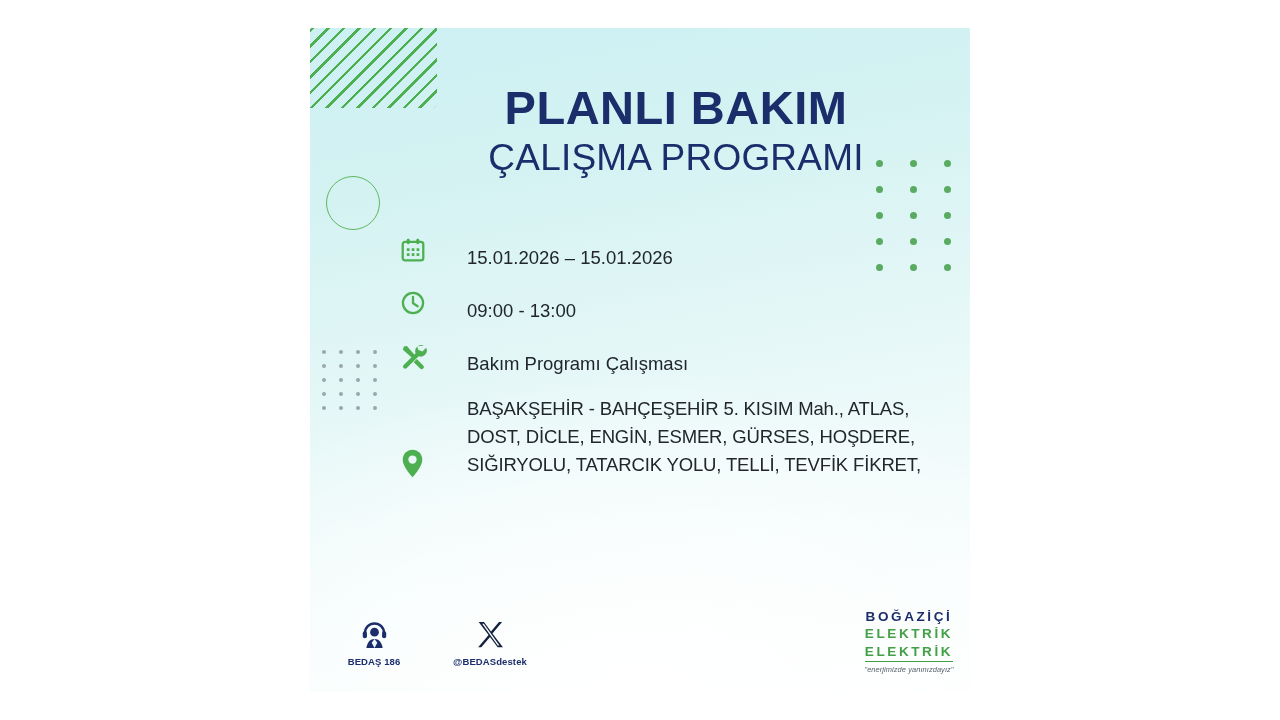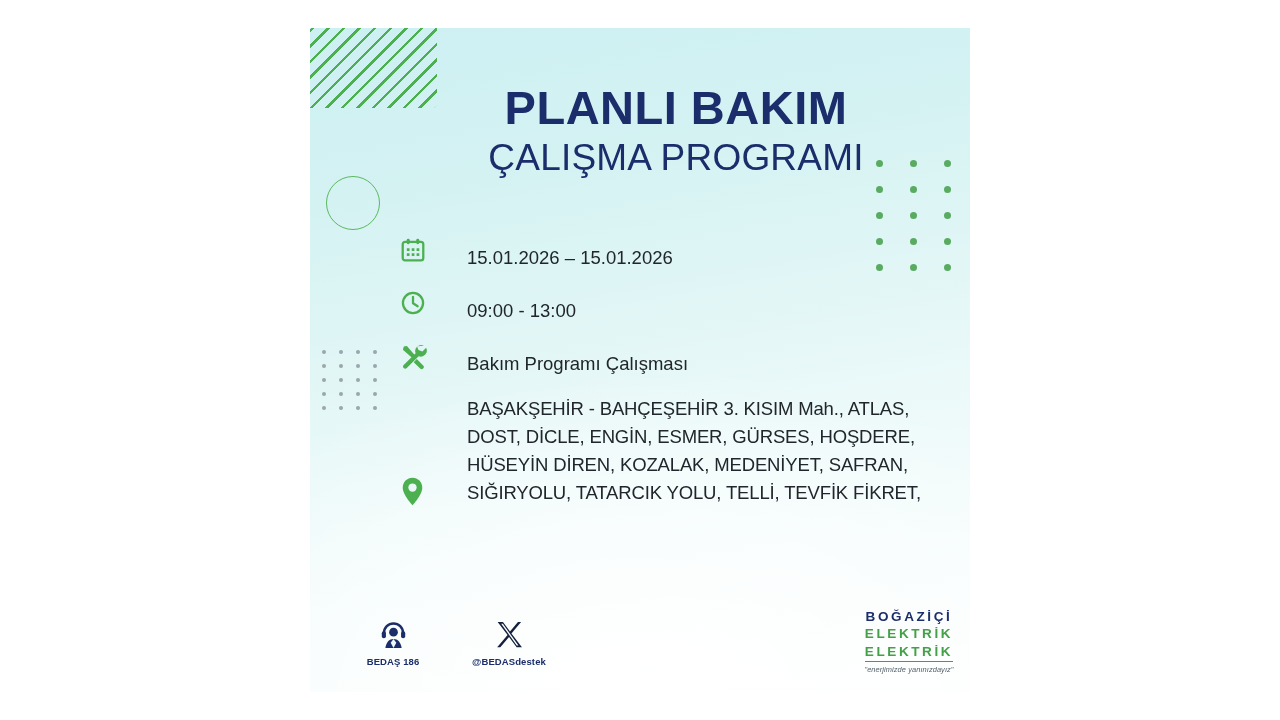--- a/index.html
+++ b/index.html
@@ -122,21 +122,21 @@
     line-height: 1.51;
     padding-top: 0;
     font-size: 18.5px;
     letter-spacing: -0.15px;
   }
   #row-address .info-icon { padding-top: 2px; }
 
   
   #footer-contacts {
     position: absolute;
-    left: 44px;
+    left: 25px;
     top: 585px;
     display: flex;
     gap: 38px;
   }
   .contact {
     width: 78px;
     text-align: center;
   }
   .contact-glyph {
     height: 36px;
@@ -273,23 +273,22 @@
     </div>
 
     <div class="info-row" id="row-address">
       <div class="info-icon">
         <svg width="25" height="29" viewBox="0 0 24 30" aria-hidden="true">
           <path d="M12 0.9 C6.4 0.9 1.9 5.4 1.9 11 C1.9 18.4 12 29.1 12 29.1 C12 29.1 22.1 18.4 22.1 11 C22.1 5.4 17.6 0.9 12 0.9 Z" fill="#4caf50"></path>
           <circle cx="12" cy="10.9" r="4.3" fill="#eaf7f7"></circle>
         </svg>
       </div>
       <div class="info-text">
-        <div>BAŞAKŞEHİR - BAHÇEŞEHİR 3. KISIM Mah., ATLAS,</div>
+        <div>BAŞAKŞEHİR - BAHÇEŞEHİR 5. KISIM Mah., ATLAS,</div>
         <div>DOST, DİCLE, ENGİN, ESMER, GÜRSES, HOŞDERE,</div>
-        <div>HÜSEYİN DİREN, KOZALAK, MEDENİYET, SAFRAN,</div>
         <div>SIĞIRYOLU, TATARCIK YOLU, TELLİ, TEVFİK FİKRET,</div>
       </div>
     </div>
 
   </div>
 
   <div id="footer-contacts">
 
     <div class="contact">
       <div class="contact-glyph">

